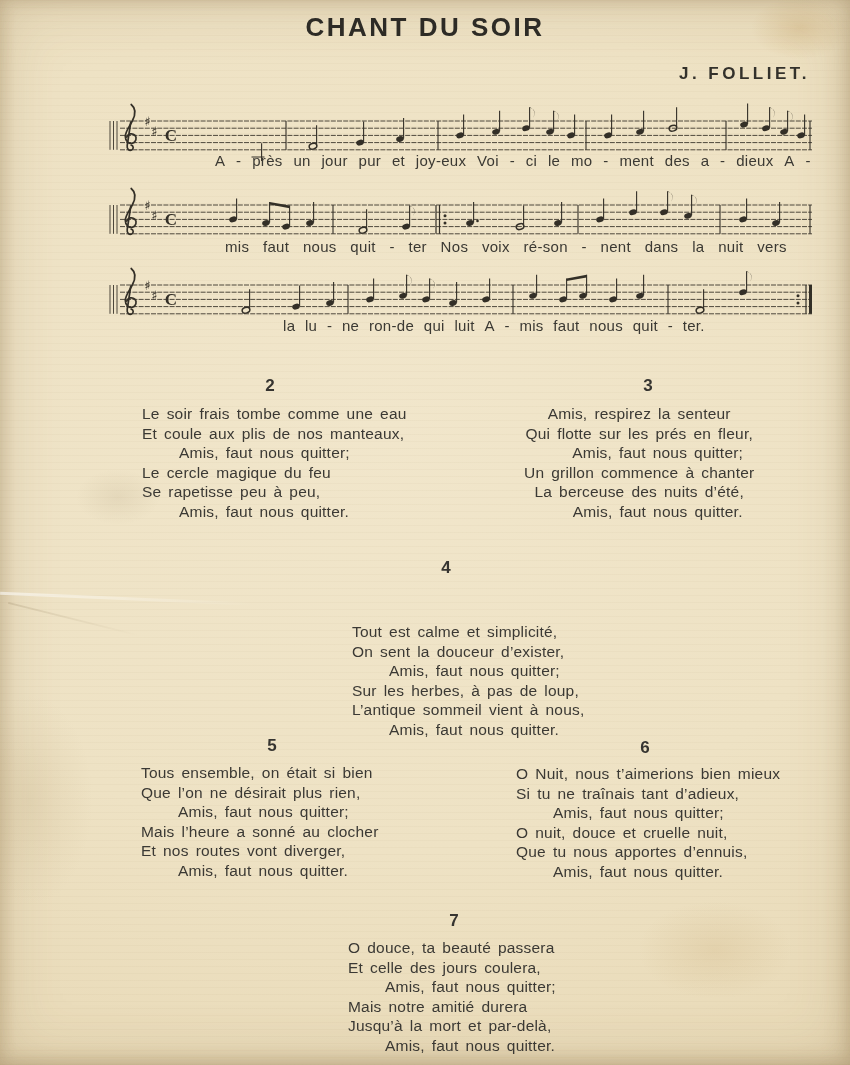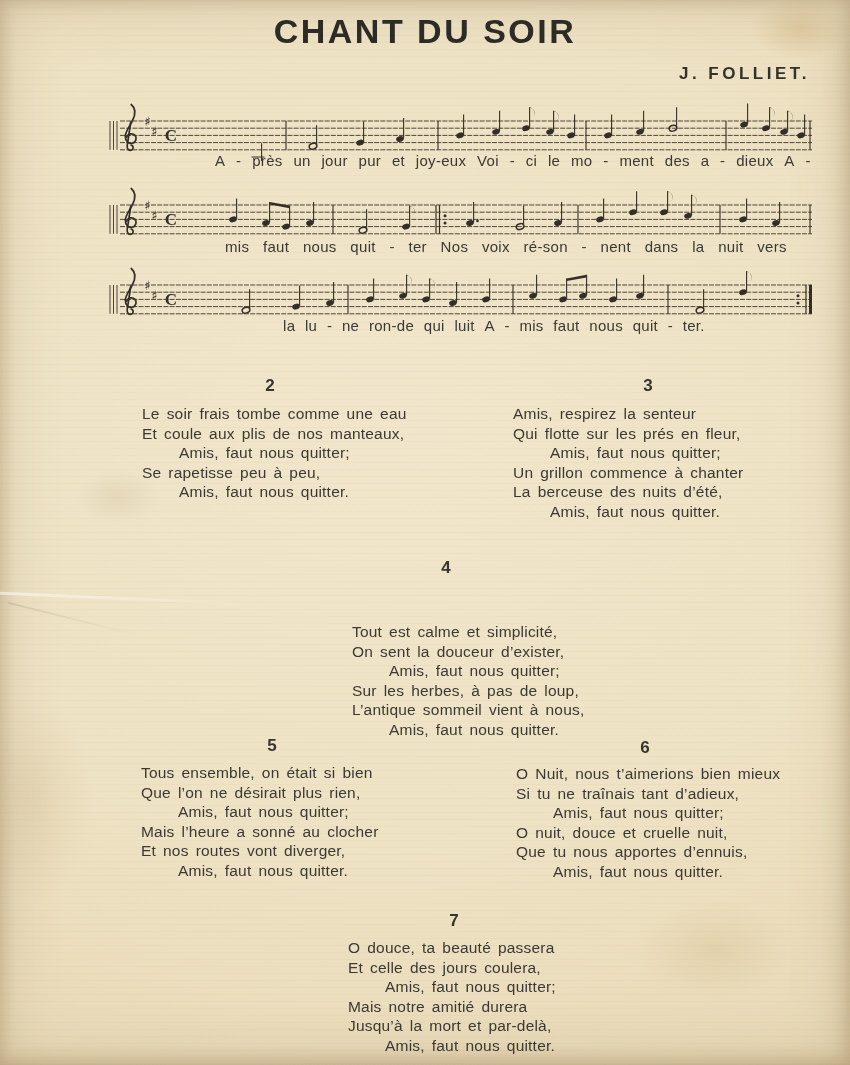--- a/index.html
+++ b/index.html
@@ -19,21 +19,21 @@
                 inset 5px 0 14px rgba(122,95,55,0.08);
   }
   .crease{position:absolute;pointer-events:none;}
   .crease.c1{left:0;top:598px;width:290px;height:3px;
     background:linear-gradient(90deg, rgba(255,255,255,0.55), rgba(255,255,255,0) 88%);
     transform:rotate(2.5deg);}
   .crease.c2{left:6px;top:620px;width:150px;height:2px;
     background:linear-gradient(90deg, rgba(120,100,65,0.18), rgba(120,100,65,0) 90%);
     transform:rotate(14deg);}
   .title{position:absolute;top:12px;left:0;right:0;text-align:center;
-    font-size:34px;font-weight:800;letter-spacing:2.5px;color:#2d2b26;}
+    font-size:26px;font-weight:800;letter-spacing:2.5px;color:#2d2b26;}
   .author{position:absolute;top:64px;right:40px;
     font-size:17px;font-weight:600;letter-spacing:3.5px;color:#33312b;}
   .lyrics{position:absolute;display:flex;justify-content:space-between;
     font-size:15px;color:#3b3933;white-space:nowrap;letter-spacing:0.3px;}
   .staff-svg{position:absolute;left:108px;width:704px;height:66px;}
   .verse-num{position:absolute;transform:translateX(-50%);
     font-size:17px;font-weight:700;color:#363430;}
   .verse{position:absolute;font-size:15.5px;line-height:19.5px;
     letter-spacing:0.2px;word-spacing:2.5px;color:#3b3934;}
   .verse .indent{padding-left:37px;}
@@ -284,25 +284,26 @@
         <span>-</span>
         <span>ter.</span>
       </div>
     </div>
   <div id="verses">
       <div class="verse-num" style="left: 270px; top: 376px;">2</div>
       <div class="verse" style="left: 142px; top: 404px;">
         <div>Le soir frais tombe comme une eau</div>
         <div>Et coule aux plis de nos manteaux,</div>
         <div class="indent">Amis, faut nous quitter;</div>
+        <div>Le cercle magique du feu</div>
         <div>Se rapetisse peu à peu,</div>
         <div class="indent">Amis, faut nous quitter.</div>
       </div>
       <div class="verse-num" style="left: 648px; top: 376px;">3</div>
-      <div class="verse" style="left: 513px; top: 404px;">
+      <div class="verse" style="left: 524px; top: 404px; text-align: center;">
         <div>Amis, respirez la senteur</div>
         <div>Qui flotte sur les prés en fleur,</div>
         <div class="indent">Amis, faut nous quitter;</div>
         <div>Un grillon commence à chanter</div>
         <div>La berceuse des nuits d’été,</div>
         <div class="indent">Amis, faut nous quitter.</div>
       </div>
       <div class="verse-num" style="left: 446px; top: 558px;">4</div>
       <div class="verse" style="left: 352px; top: 585px; margin-top: 37px;">
         <div>Tout est calme et simplicité,</div>

